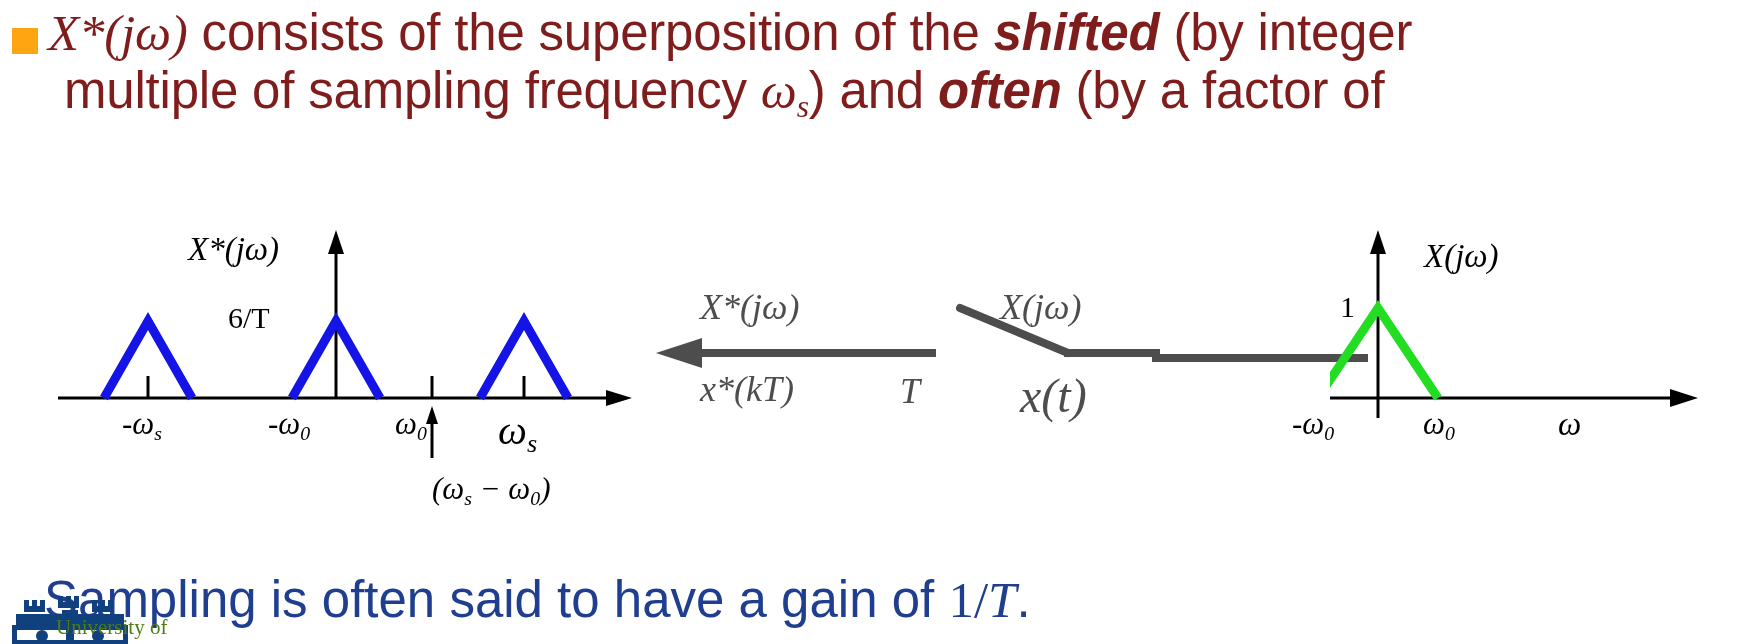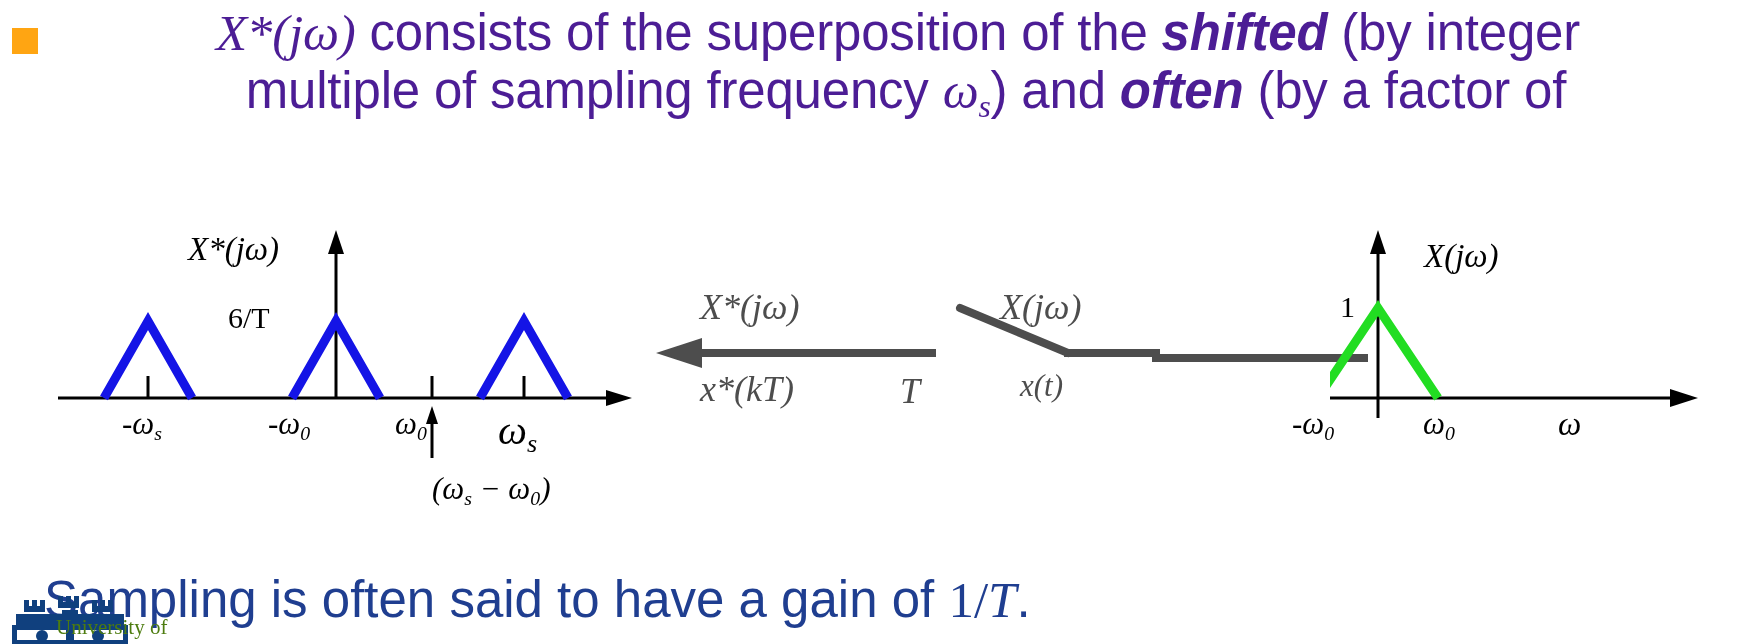--- a/index.html
+++ b/index.html
@@ -23,26 +23,25 @@
     top: 28px;
     width: 26px;
     height: 26px;
     background: #FFA512;
   }
   .bullet-text {
     position: absolute;
     left: 48px;
     top: 4px;
     width: 1700px;
-    color: #4c1d95;
+    color: #7f1d1d;
     font-size: 51px;
     line-height: 1.14;
     font-family: "Liberation Sans", sans-serif;
     letter-spacing: -0.2px;
-    text-align: center;
   }
   .bullet-text .ln { display: block; white-space: nowrap; }
   .bullet-text .ln2 { padding-left: 16px; }
   .bullet-text .ln3 { padding-left: 36px; }
   .mth {
     font-family: "Liberation Serif", serif;
     font-style: italic;
   }
   .mth-up {
     font-family: "Liberation Serif", serif;
@@ -170,21 +169,21 @@
     </svg>
 
     <svg width="220" height="30" style="position:absolute;left:1152px;top:118px;">
       <line x1="0" y1="12" x2="216" y2="12" stroke="#4D4D4D" stroke-width="8"></line>
     </svg>
 
     <div class="fig-label gray" style="left:700px;top:58px;font-size:36px;">X*(jω)</div>
     <div class="fig-label gray" style="left:700px;top:140px;font-size:36px;">x*(kT)</div>
 
     <div class="fig-label gray" style="left:1000px;top:58px;font-size:36px;">X(jω)</div>
-    <div class="fig-label gray" style="left:1020px;top:140px;font-size:31px;">x(t)</div>
+    <div class="fig-label gray" style="left:1020px;top:140px;font-size:48px;">x(t)</div>
 
     <div class="fig-label gray" style="left:900px;top:142px;font-size:36px;">T</div>
 
     <svg width="420" height="230" style="position:absolute;left:1330px;top:0px;">
 
       <line x1="-140" y1="170" x2="340" y2="170" stroke="#000000" stroke-width="3"></line>
       <polygon points="340,161 368,170 340,179" fill="#000000"></polygon>
 
       <line x1="48" y1="190" x2="48" y2="26" stroke="#000000" stroke-width="3"></line>
       <polygon points="40,26 48,2 56,26" fill="#000000"></polygon>

